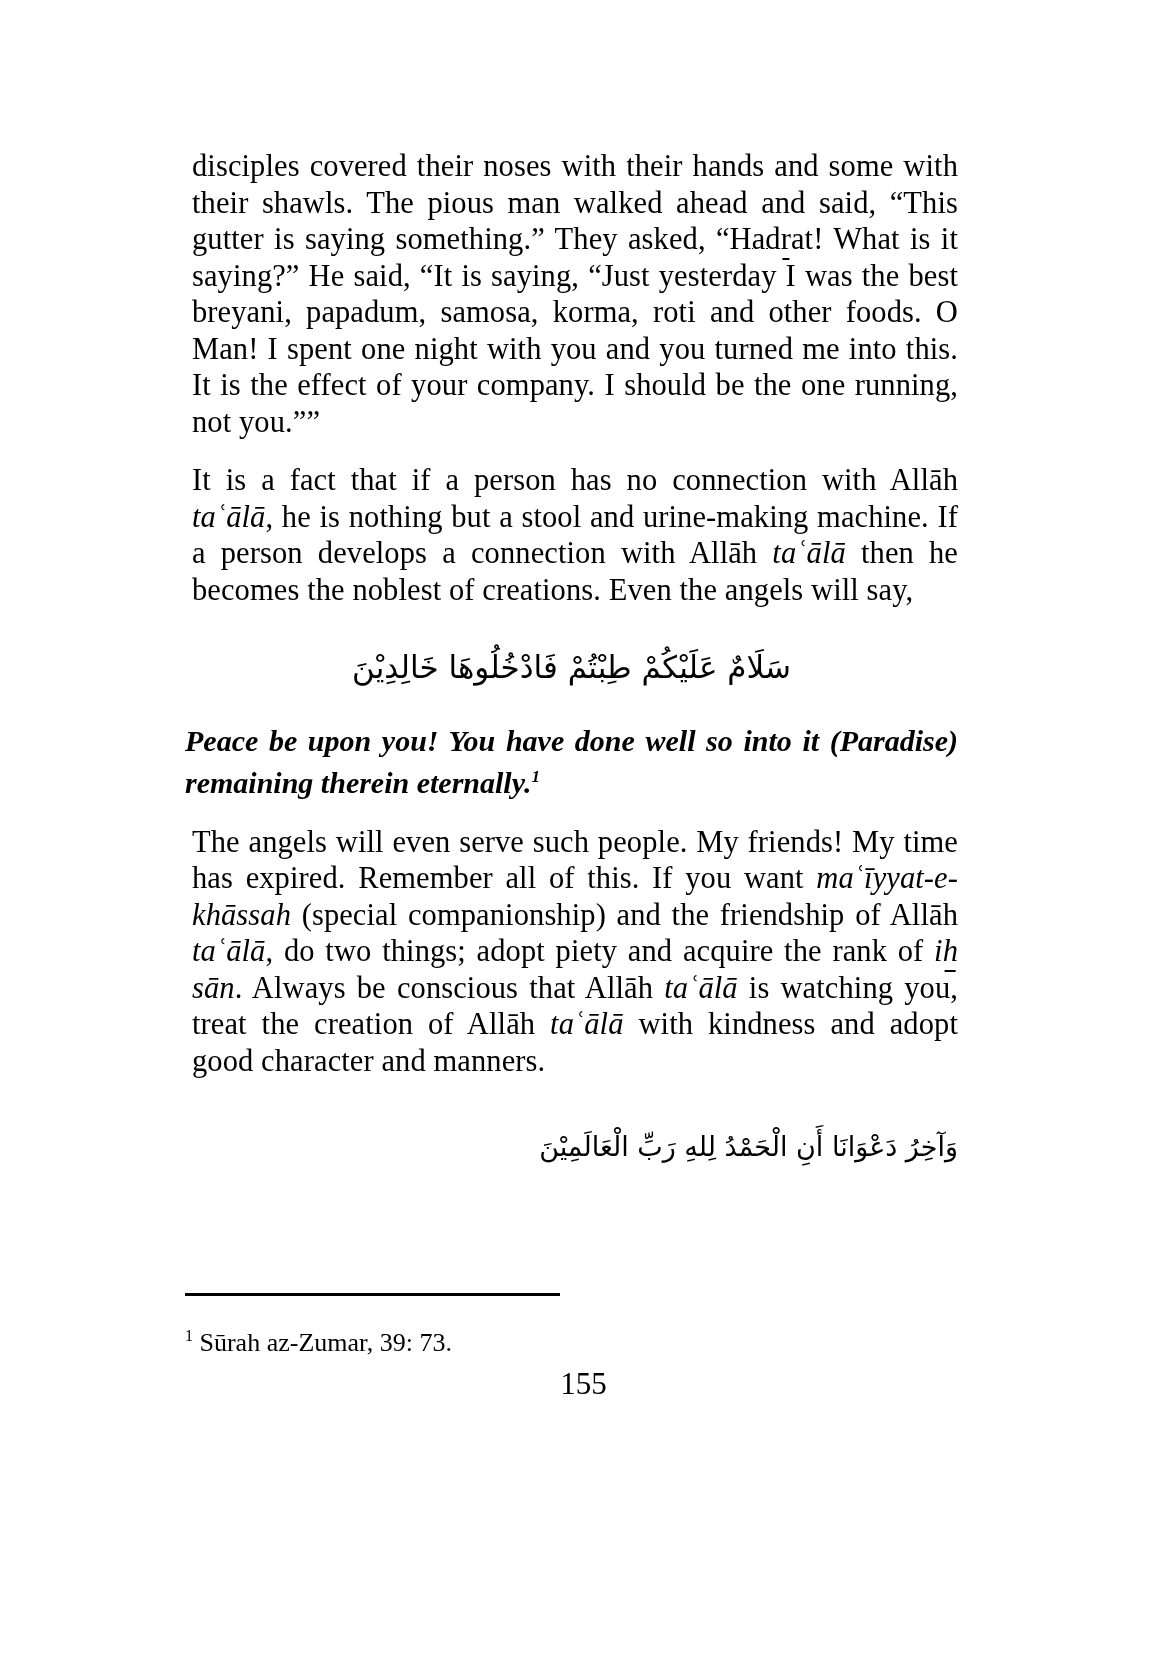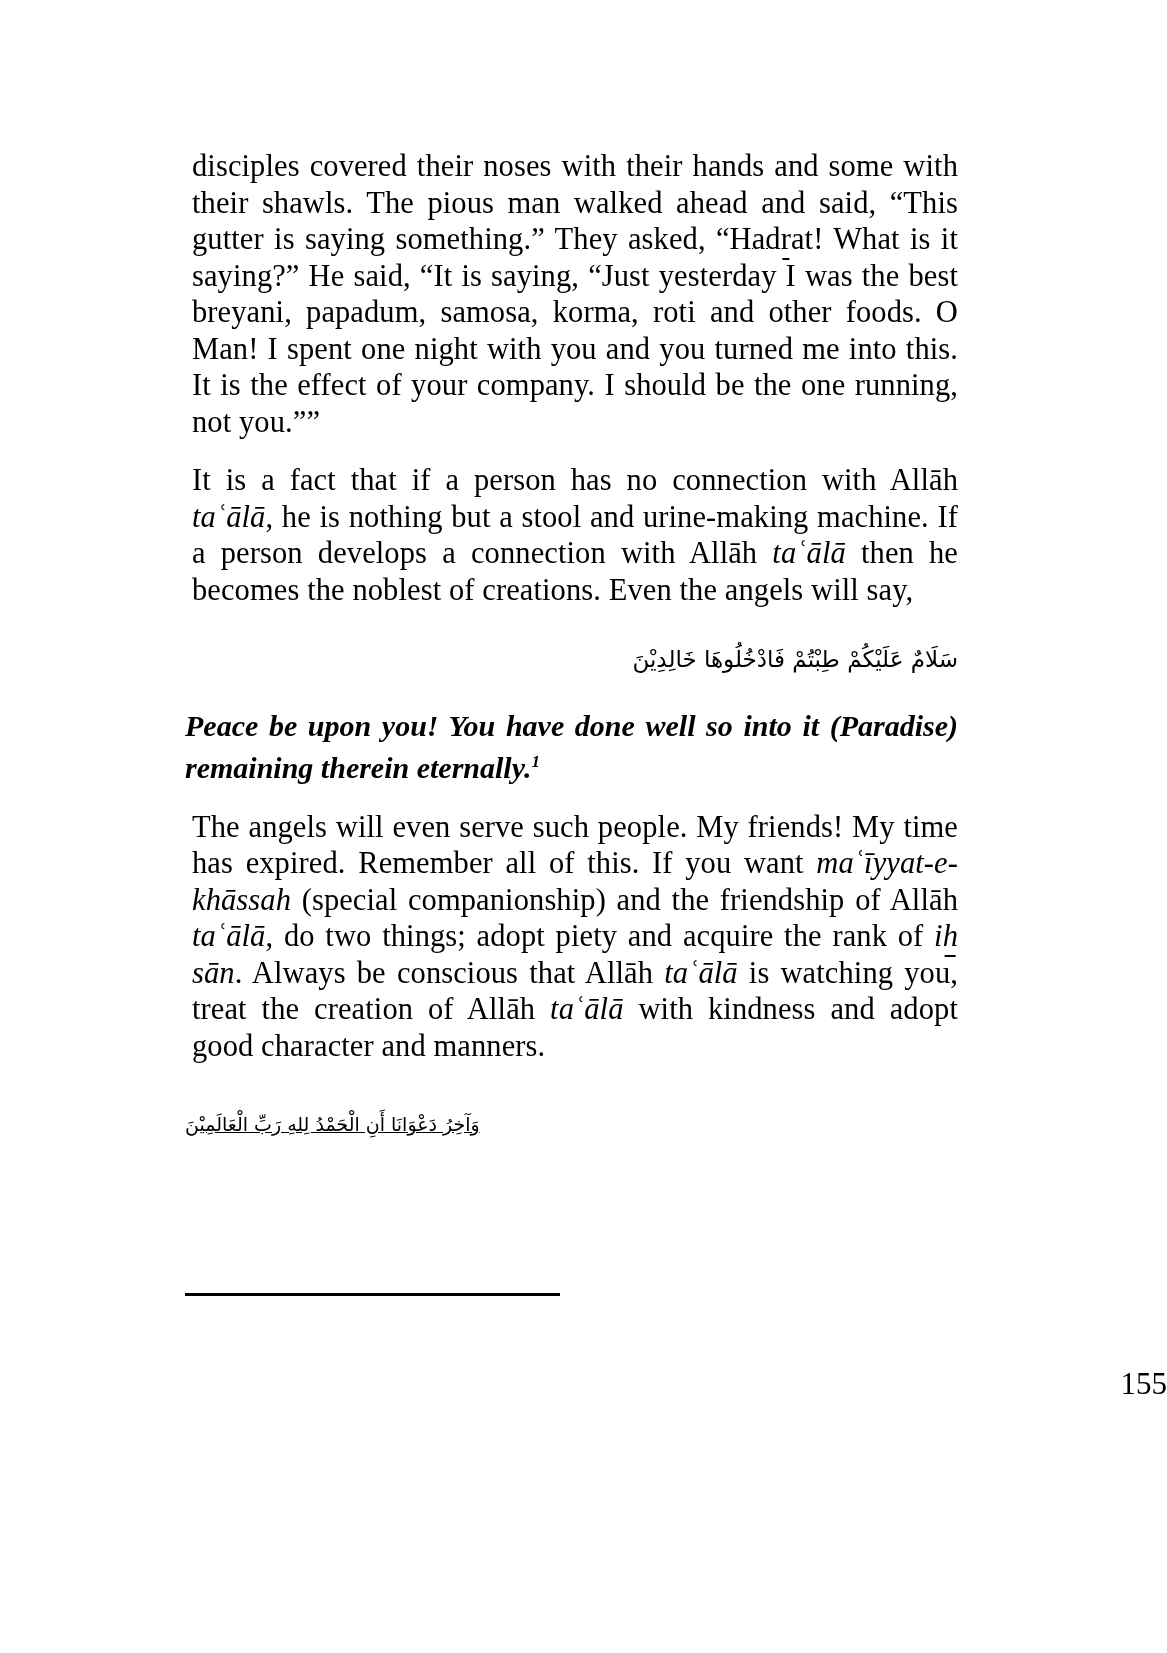--- a/index.html
+++ b/index.html
@@ -35,34 +35,33 @@
     line-height: 36.5px;
     text-align: justify;
     text-justify: inter-word;
     letter-spacing: 0.1px;
   }
   p.body-par:last-child {
     margin-bottom: 0;
   }
   .arabic {
     direction: rtl;
-    text-align: right;
+    text-align: center;
     font-family: "DejaVu Sans", sans-serif;
-    font-size: 23px;
+    font-size: 31px;
     line-height: 1.9;
     margin: 30px 0 26px 0;
   }
   .arabic-closing {
     direction: rtl;
-    text-align: left;
+    text-align: right;
     font-family: "DejaVu Sans", sans-serif;
-    font-size: 19px;
+    font-size: 27px;
     line-height: 1.9;
     margin: 42px 0 0 0;
-    text-decoration: underline;
   }
   .translation {
     font-style: italic;
     font-weight: bold;
     font-size: 30px;
     line-height: 36.5px;
     text-align: justify;
     margin: 0 0 22px 0;
   }
   .translation sup {
@@ -109,21 +108,21 @@
   }
   .footnote sup {
     font-size: 16px;
     vertical-align: super;
   }
   .page-number {
     position: absolute;
     left: 0;
     top: 1366px;
     width: 1167px;
-    text-align: right;
+    text-align: center;
     font-size: 31px;
   }
 </style>
 </head>
 <body>
 
 <div class="page">
 
   <div class="content">
 
@@ -136,16 +135,17 @@
     <p class="translation"><span>Peace be upon you! You have done well so into it (Paradise) remaining therein eternally.</span><sup>1</sup></p>
 
     <p class="body-par">The angels will even serve such people. My friends! My time has expired. Remember all of this. If you want <em>maʿīyyat-e-khāssah</em> (special companionship) and the friendship of Allāh <em>taʿālā</em>, do two things; adopt piety and acquire the rank of <em>i<span class="underdot">h</span>sān</em>. Always be conscious that Allāh <em>taʿālā</em> is watching you, treat the creation of Allāh <em>taʿālā</em> with kindness and adopt good character and manners.</p>
 
     <div class="arabic-closing">وَآخِرُ دَعْوَانَا أَنِ الْحَمْدُ لِلهِ رَبِّ الْعَالَمِيْنَ</div>
 
   </div>
 
   <div class="footnote-rule"></div>
 
+  <div class="footnote"><sup>1</sup> <span>Sūrah az-Zumar, 39: 73.</span></div>
 
   <div class="page-number">155</div>
 
 </div>
 
 </body></html>

